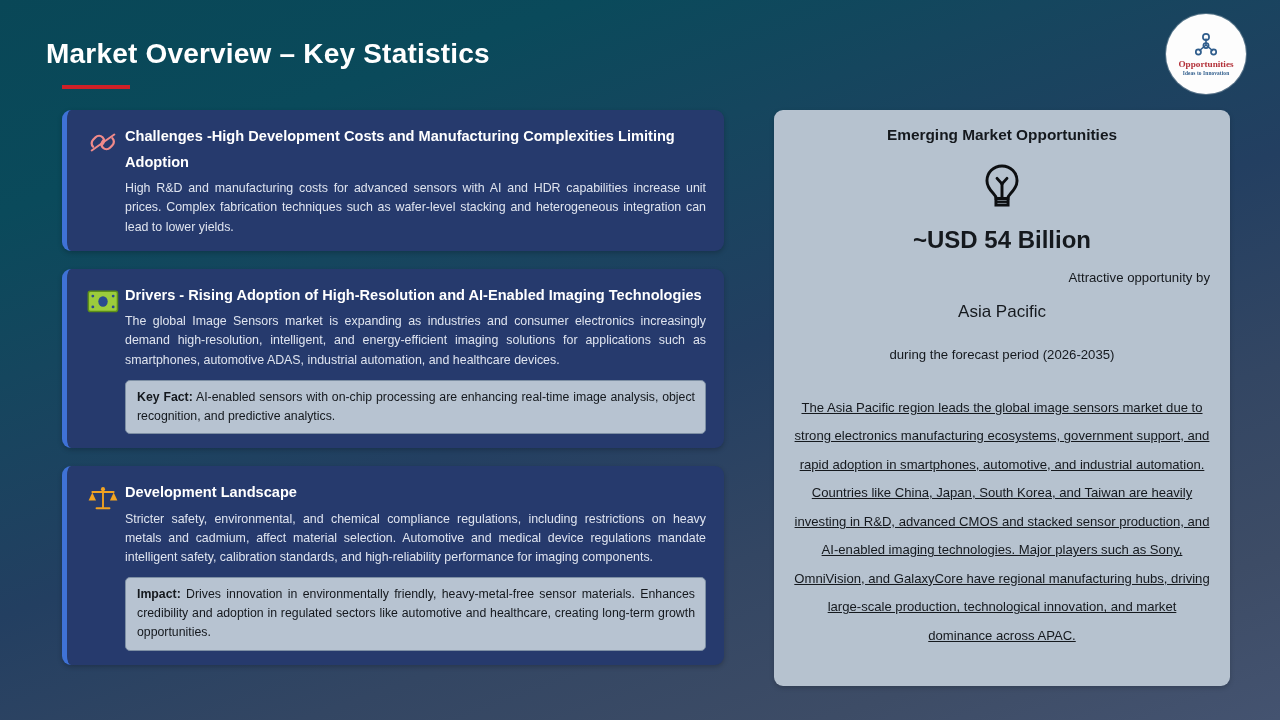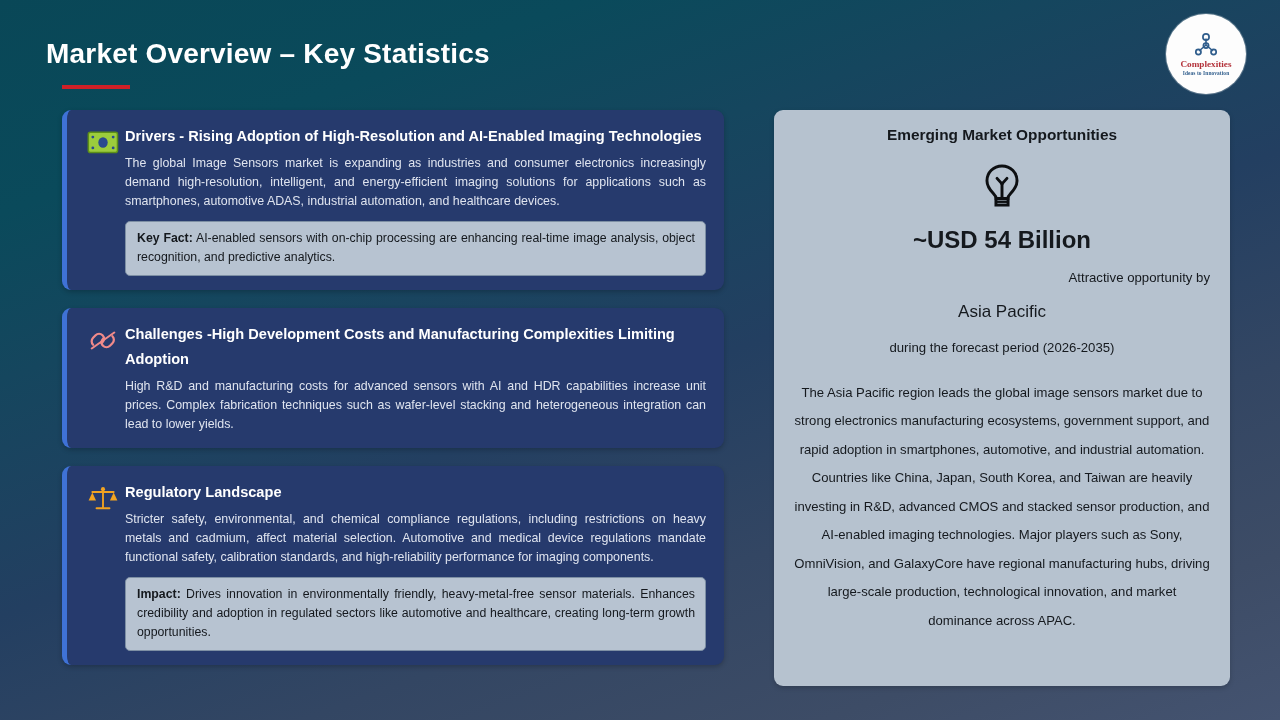--- a/index.html
+++ b/index.html
@@ -148,27 +148,28 @@
     margin-top: 16px;
     text-align: right;
   }
   .rp-region {
     font-size: 17px;
     font-weight: normal;
     margin-top: 17px;
   }
   .rp-period {
     font-size: 13.2px;
-    margin-top: 18px;
+    margin-top: 25px;
   }
   .rp-para {
     font-size: 13.1px;
     line-height: 2.18;
-    margin-top: 24px;
+    margin-top: 32px;
     text-align: center;
+    text-decoration: underline;
   }
 
   svg { display: block; }
 </style>
 </head>
 <body>
 
 <div class="slide-title">Market Overview – Key Statistics</div>
 <div class="title-underline"></div>
 
@@ -177,78 +178,78 @@
     <svg viewBox="0 0 30 26" width="30" height="26" aria-hidden="true">
       <line x1="15" y1="6.5" x2="15" y2="13" stroke="#2f5d8c" stroke-width="1.6"></line>
       <line x1="15" y1="13" x2="8" y2="19" stroke="#2f5d8c" stroke-width="1.6"></line>
       <line x1="15" y1="13" x2="22" y2="19" stroke="#2f5d8c" stroke-width="1.6"></line>
       <circle cx="15" cy="5" r="3.1" fill="none" stroke="#2f5d8c" stroke-width="1.7"></circle>
       <circle cx="15" cy="13.6" r="2.6" fill="none" stroke="#2f5d8c" stroke-width="1.7"></circle>
       <circle cx="7.4" cy="20" r="2.6" fill="none" stroke="#2f5d8c" stroke-width="1.7"></circle>
       <circle cx="22.6" cy="20" r="2.6" fill="none" stroke="#2f5d8c" stroke-width="1.7"></circle>
     </svg>
   </span>
-  <span class="logo-name">Complexities</span>
+  <span class="logo-name">Opportunities</span>
   <span class="logo-tag">Ideas to Innovation</span>
 </div>
 
 <div class="left-col">
+
+  <div class="card">
+    <div class="card-icon">
+      <svg viewBox="0 0 34 26" width="32" height="25" aria-hidden="true">
+        <g fill="none" stroke="#f08a8a" stroke-width="2.4" stroke-linecap="round">
+          <path d="M6.5 17.5 a5.2 5.2 0 0 1 0-7.4 l2.6-2.6 a5.2 5.2 0 0 1 7.4 7.4 l-1.1 1.1"></path>
+          <path d="M27 8.5 a5.2 5.2 0 0 1 0 7.4 l-2.6 2.6 a5.2 5.2 0 0 1 -7.4 -7.4 l1.1 -1.1"></path>
+          <line x1="5" y1="21.5" x2="29" y2="4.5" stroke-width="2.2"></line>
+        </g>
+      </svg>
+    </div>
+    <div class="card-body">
+      <div class="card-title">Challenges -High Development Costs and Manufacturing Complexities Limiting Adoption</div>
+      <div class="card-text">High R&amp;D and manufacturing costs for advanced sensors with AI and HDR capabilities increase unit prices. Complex fabrication techniques such as wafer-level stacking and heterogeneous integration can lead to lower yields.</div>
+    </div>
+  </div>
 
   <div class="card">
     <div class="card-icon">
       <svg viewBox="0 0 34 26" width="32" height="25" aria-hidden="true">
         <rect x="1.4" y="2.2" width="31" height="21.5" rx="2.2" fill="#9ccc3c" stroke="#5d8f18" stroke-width="1.6"></rect>
         <ellipse cx="17" cy="13" rx="5" ry="5.6" fill="#2a4a8f"></ellipse>
         <circle cx="6.2" cy="7.2" r="1.5" fill="#2a4a8f"></circle>
         <circle cx="27.8" cy="7.2" r="1.5" fill="#2a4a8f"></circle>
         <circle cx="6.2" cy="18.8" r="1.5" fill="#2a4a8f"></circle>
         <circle cx="27.8" cy="18.8" r="1.5" fill="#2a4a8f"></circle>
       </svg>
     </div>
     <div class="card-body">
       <div class="card-title">Drivers - Rising Adoption of High-Resolution and AI-Enabled Imaging Technologies</div>
       <div class="card-text">The global Image Sensors market is expanding as industries and consumer electronics increasingly demand high-resolution, intelligent, and energy-efficient imaging solutions for applications such as smartphones, automotive ADAS, industrial automation, and healthcare devices.</div>
       <div class="callout">
         <b>Key Fact:</b><span> AI-enabled sensors with on-chip processing are enhancing real-time image analysis, object recognition, and predictive analytics.</span>
       </div>
-    </div>
-  </div>
-
-  <div class="card">
-    <div class="card-icon">
-      <svg viewBox="0 0 34 26" width="32" height="25" aria-hidden="true">
-        <g fill="none" stroke="#f08a8a" stroke-width="2.4" stroke-linecap="round">
-          <path d="M6.5 17.5 a5.2 5.2 0 0 1 0-7.4 l2.6-2.6 a5.2 5.2 0 0 1 7.4 7.4 l-1.1 1.1"></path>
-          <path d="M27 8.5 a5.2 5.2 0 0 1 0 7.4 l-2.6 2.6 a5.2 5.2 0 0 1 -7.4 -7.4 l1.1 -1.1"></path>
-          <line x1="5" y1="21.5" x2="29" y2="4.5" stroke-width="2.2"></line>
-        </g>
-      </svg>
-    </div>
-    <div class="card-body">
-      <div class="card-title">Challenges -High Development Costs and Manufacturing Complexities Limiting Adoption</div>
-      <div class="card-text">High R&amp;D and manufacturing costs for advanced sensors with AI and HDR capabilities increase unit prices. Complex fabrication techniques such as wafer-level stacking and heterogeneous integration can lead to lower yields.</div>
     </div>
   </div>
 
   <div class="card">
     <div class="card-icon">
       <svg viewBox="0 0 34 28" width="32" height="26" aria-hidden="true">
         <g stroke="#f2a321" stroke-width="2" fill="none" stroke-linecap="round">
           <line x1="17" y1="3" x2="17" y2="23"></line>
           <line x1="5.5" y1="6.5" x2="28.5" y2="6.5"></line>
           <line x1="10" y1="24" x2="24" y2="24"></line>
         </g>
         <circle cx="17" cy="3.4" r="2.2" fill="#f2a321"></circle>
         <path d="M5.5 7 L1.5 15.5 L9.5 15.5 Z" fill="#f2a321"></path>
         <path d="M28.5 7 L24.5 15.5 L32.5 15.5 Z" fill="#f2a321"></path>
       </svg>
     </div>
     <div class="card-body">
-      <div class="card-title">Regulatory Landscape</div>
-      <div class="card-text">Stricter safety, environmental, and chemical compliance regulations, including restrictions on heavy metals and cadmium, affect material selection. Automotive and medical device regulations mandate functional safety, calibration standards, and high-reliability performance for imaging components.</div>
+      <div class="card-title">Development Landscape</div>
+      <div class="card-text">Stricter safety, environmental, and chemical compliance regulations, including restrictions on heavy metals and cadmium, affect material selection. Automotive and medical device regulations mandate intelligent safety, calibration standards, and high-reliability performance for imaging components.</div>
       <div class="callout">
         <b>Impact:</b><span> Drives innovation in environmentally friendly, heavy-metal-free sensor materials. Enhances credibility and adoption in regulated sectors like automotive and healthcare, creating long-term growth opportunities.</span>
       </div>
     </div>
   </div>
 
 </div>
 
 <div class="right-panel">
   <div class="rp-title">Emerging Market Opportunities</div>

